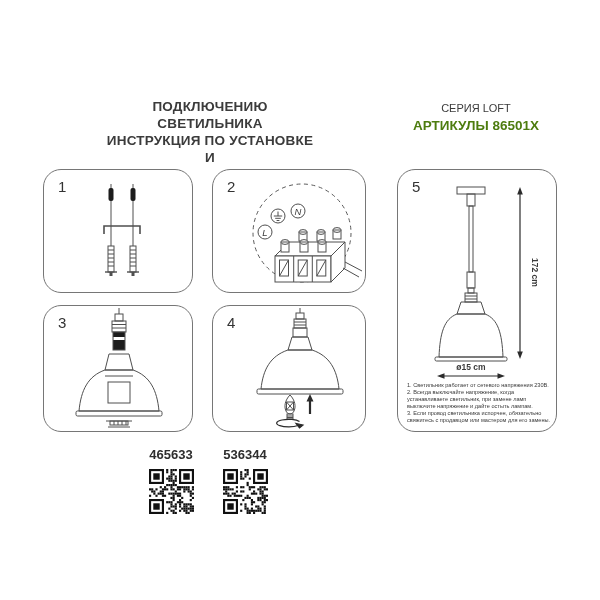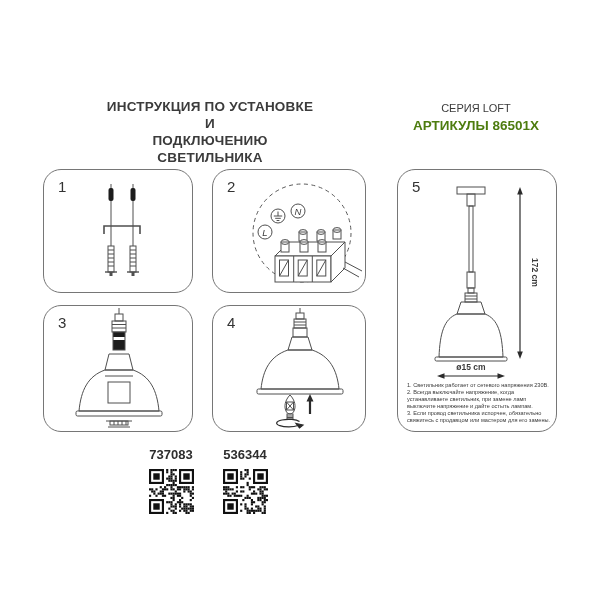--- a/index.html
+++ b/index.html
@@ -35,22 +35,22 @@
   .qr{position:absolute;top:469px;width:45px;height:45px;}
   #qr1{left:149px;} #qr2{left:223px;}
   text{font-family:"Liberation Sans",sans-serif;}
 </style>
 </head>
 <body>
 
 <div id="sheet">
 
   <div id="title" class="abs">
+    <div>ПОДКЛЮЧЕНИЮ СВЕТИЛЬНИКА</div>
     <div>ИНСТРУКЦИЯ ПО УСТАНОВКЕ И</div>
-    <div>ПОДКЛЮЧЕНИЮ СВЕТИЛЬНИКА</div>
   </div>
   <div id="series" class="abs">СЕРИЯ LOFT</div>
   <div id="articles" class="abs">АРТИКУЛЫ 86501X</div>
 
   <div id="p1" class="panel">
     <span class="num">1</span>
     <svg width="150" height="124" viewBox="0 0 150 124">
       <g stroke="#4f4f4f" fill="none" stroke-width="1">
         <line x1="67" y1="14" x2="67" y2="18"></line>
           <line x1="89" y1="14" x2="89" y2="18"></line>
@@ -233,21 +233,21 @@
         <polygon points="107,206 99.5,203.2 99.5,208.8" fill="#2b2b2b"></polygon>
       </g>
     </svg>
     <div id="notes">
       <div>1. Светильник работает от сетевого напряжения 230В.</div>
       <div>2. Всегда выключайте напряжение, когда устанавливаете светильник, при замене ламп выключите напряжение и дайте остыть лампам.</div>
       <div>3. Если провод светильника испорчен, обязательно свяжитесь с продавцом или мастером для его замены.</div>
     </div>
   </div>
 
-  <div id="code1" class="code-label">737083</div>
+  <div id="code1" class="code-label">465633</div>
   <div id="code2" class="code-label">536344</div>
   <svg id="qr1" class="qr" width="45" height="45" viewBox="0 0 45 45">
       <rect x="0" y="0" width="15" height="15" fill="#111"></rect>
       <rect x="2.142857142857143" y="2.142857142857143" width="10.714285714285714" height="10.714285714285714" fill="#fff"></rect>
       <rect x="4.285714285714286" y="4.285714285714286" width="6.428571428571429" height="6.428571428571429" fill="#111"></rect>
       <rect x="30" y="0" width="15" height="15" fill="#111"></rect>
       <rect x="32.14285714285714" y="2.142857142857143" width="10.714285714285714" height="10.714285714285714" fill="#fff"></rect>
       <rect x="34.285714285714285" y="4.285714285714286" width="6.428571428571429" height="6.428571428571429" fill="#111"></rect>
       <rect x="0" y="30" width="15" height="15" fill="#111"></rect>
       <rect x="2.142857142857143" y="32.14285714285714" width="10.714285714285714" height="10.714285714285714" fill="#fff"></rect>

